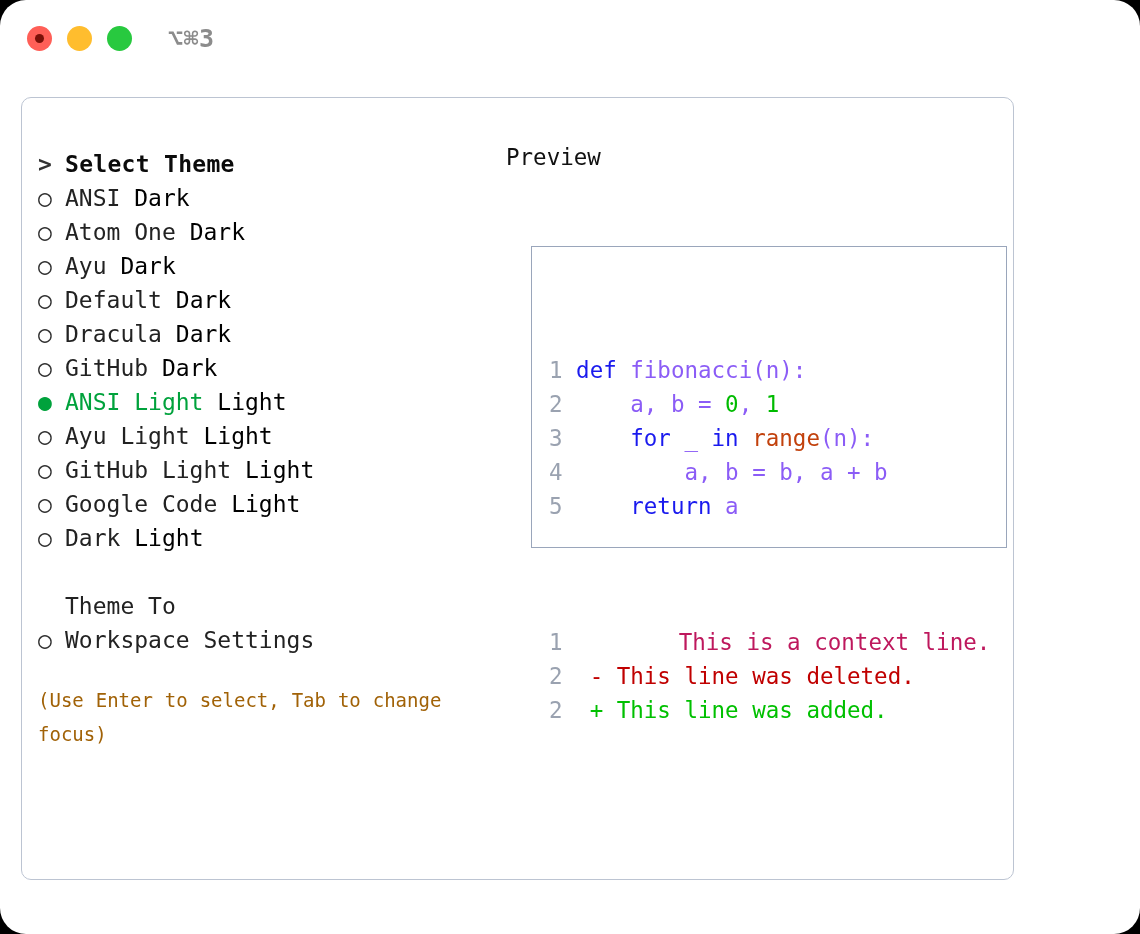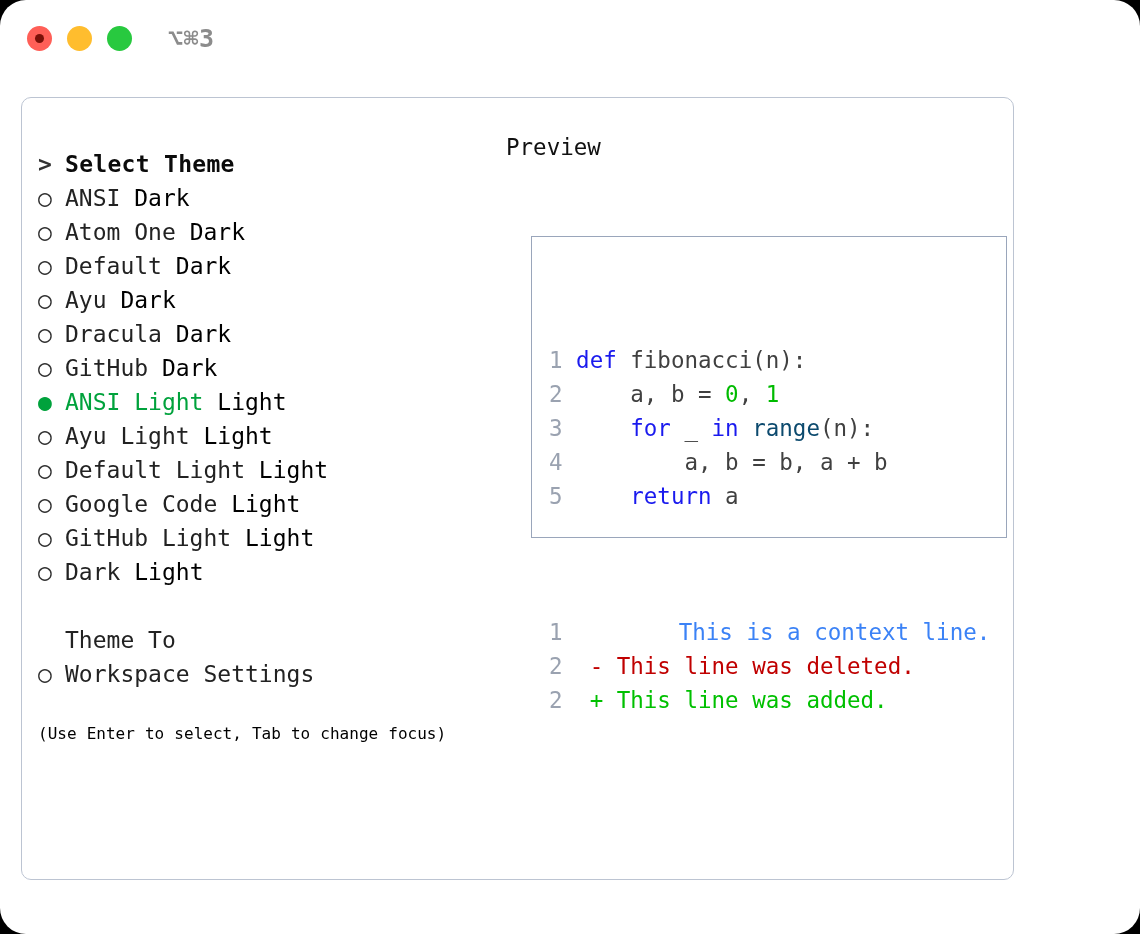--- a/index.html
+++ b/index.html
@@ -77,21 +77,21 @@
 
   .col-left {
     position: absolute;
     left: 16px;
     top: 49px;
     width: 450px;
   }
   .col-right {
     position: absolute;
     left: 479px;
-    top: 32px;
+    top: 42px;
     width: 500px;
   }
 
   
   .row {
     height: 34px;
     line-height: 34px;
     font-size: 23px;
     white-space: pre;
     color: #222222;
@@ -106,23 +106,23 @@
     width: 27px;
     color: #333333;
   }
   .marker-sel { color: #00a23c; }
   .label-sel  { color: #00a23c; }
   .muted      { color: #000000; }
   .spacer     { height: 34px; }
   .gap-sm     { height: 26px; }
 
   .hint {
-    font-size: 16px;
-    line-height: 34px;
-    color: #000000;
+    font-size: 19px;
+    line-height: 34px;
+    color: #a16207;
     width: 410px;
     white-space: normal;
     word-spacing: 0.5px;
   }
 
   
   .preview-title {
     font-size: 22.5px;
     line-height: 34px;
     color: #111111;
@@ -144,23 +144,23 @@
     left: 17px;
     top: 38px;
     font-size: 22.5px;
     line-height: 34px;
     white-space: pre;
   }
   .cline { white-space: pre; }
   .ln   { color: #9aa2b0; }
   .kw   { color: #1a1aee; }
   .num  { color: #00bb00; }
-  .bi   { color: #0c4a6e; margin-top: 45px; }
-  .pl   { color: #404040; }
-  .ctx  { color: #3b82f6; margin-left: 31px; }
+  .bi   { color: #c2410c; margin-top: 45px; }
+  .pl   { color: #8b5cf6; }
+  .ctx  { color: #be185d; margin-left: 31px; }
   .del  { color: #c00000; }
   .add  { color: #00c000; }
   .diff-block { margin-top: 34px; }
 </style>
 </head>
 <body>
 
 <div class="window">
 
   <div class="titlebar">
@@ -170,29 +170,28 @@
     <div class="shortcut">⌥⌘3</div>
   </div>
 
   <div class="panel">
 
     <div class="col-left">
       <div class="row row-header"><span class="marker">&gt;</span><span>Select Theme</span></div>
       <div id="theme-list">
           <div class="row"><span class="marker">○</span><span>ANSI</span><span class="muted"> Dark</span></div>
           <div class="row"><span class="marker">○</span><span>Atom One</span><span class="muted"> Dark</span></div>
+          <div class="row"><span class="marker">○</span><span>Ayu</span><span class="muted"> Dark</span></div>
           <div class="row"><span class="marker">○</span><span>Default</span><span class="muted"> Dark</span></div>
-          <div class="row"><span class="marker">○</span><span>Ayu</span><span class="muted"> Dark</span></div>
           <div class="row"><span class="marker">○</span><span>Dracula</span><span class="muted"> Dark</span></div>
           <div class="row"><span class="marker">○</span><span>GitHub</span><span class="muted"> Dark</span></div>
           <div class="row"><span class="marker marker-sel">●</span><span class="label-sel">ANSI Light</span><span class="muted"> Light</span></div>
           <div class="row"><span class="marker">○</span><span>Ayu Light</span><span class="muted"> Light</span></div>
-          <div class="row"><span class="marker">○</span><span>Default Light</span><span class="muted"> Light</span></div>
+          <div class="row"><span class="marker">○</span><span>GitHub Light</span><span class="muted"> Light</span></div>
           <div class="row"><span class="marker">○</span><span>Google Code</span><span class="muted"> Light</span></div>
-          <div class="row"><span class="marker">○</span><span>GitHub Light</span><span class="muted"> Light</span></div>
           <div class="row"><span class="marker">○</span><span>Dark</span><span class="muted"> Light</span></div>
         </div>
 
       <div class="spacer"></div>
 
       <div class="row"><span class="marker"> </span><span>Theme To</span></div>
       <div id="apply-list">
           <div class="row"><span class="marker">○</span><span>Workspace Settings</span></div>
         </div>
 

